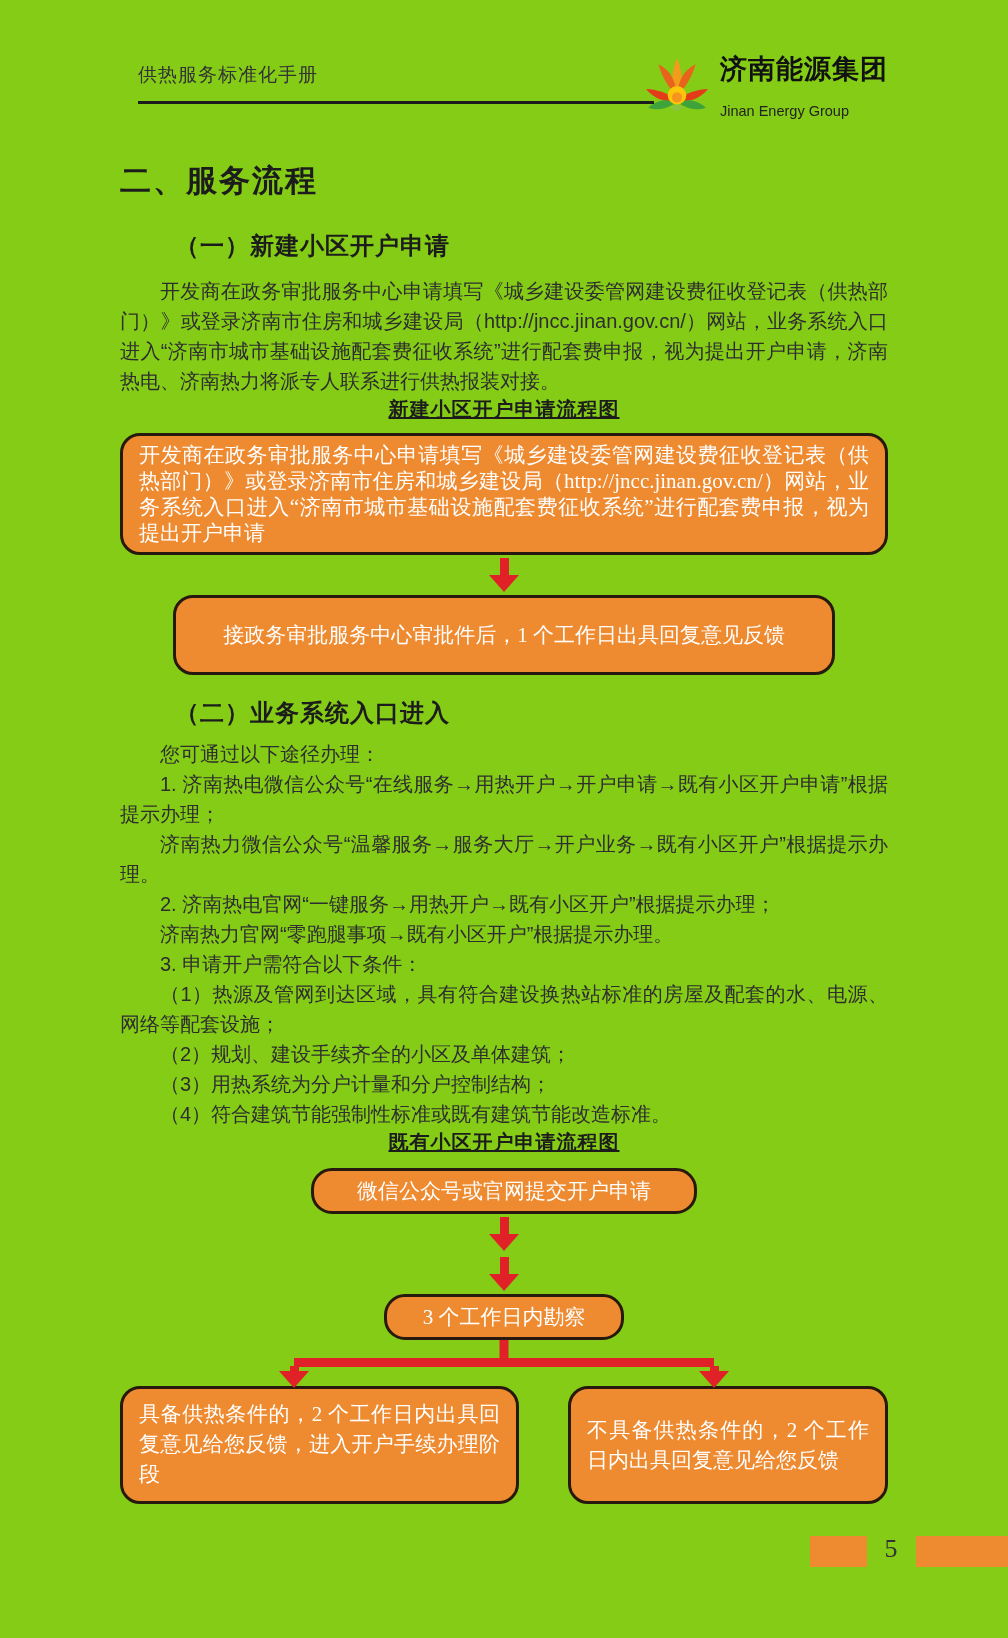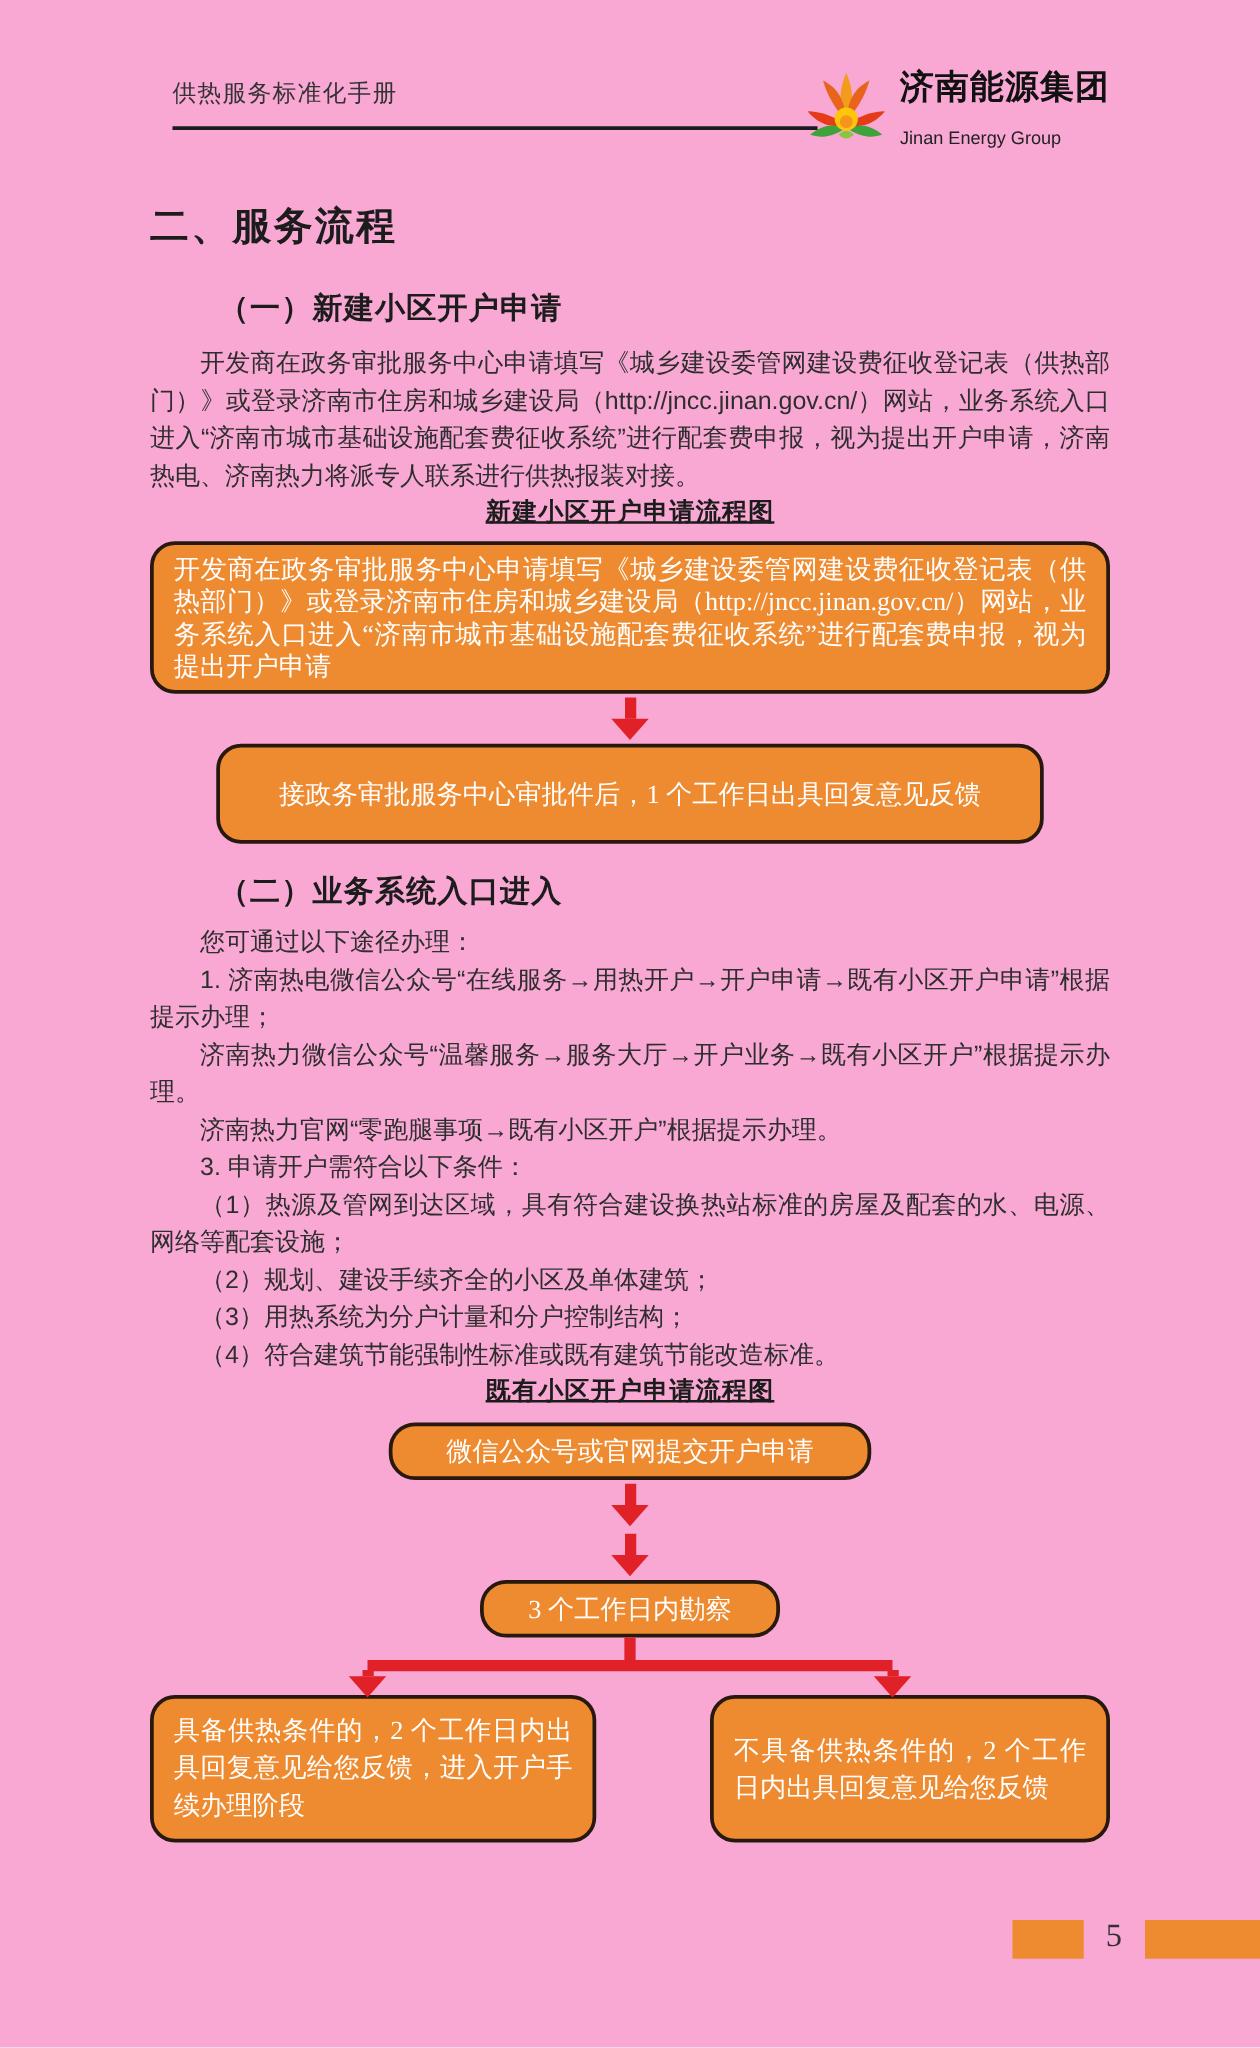--- a/index.html
+++ b/index.html
@@ -1,20 +1,20 @@
 <!DOCTYPE html>
 <html><head>
 <meta charset="utf-8">
 <style>
   * { margin:0; padding:0; box-sizing:border-box; }
   html,body { background:#ffffff; }
   body { font-family:"Liberation Sans","DejaVu Sans",sans-serif; color:#2b2b2b; }
   .page {
     position:relative; width:1008px; height:1638px; margin:0 auto;
-    background:#f9a8d4; outline:1px solid #d9d9d9; overflow:hidden;
+    background:#84cc16; outline:1px solid #d9d9d9; overflow:hidden;
     padding:0 120px;
   }
   
   .header { position:relative; padding-top:62px; display:flex; justify-content:space-between; align-items:flex-start; }
   .doc-title { font-size:19px; color:#333; margin-left:18px; letter-spacing:1px; }
   .header-rule { position:absolute; left:18px; top:101px; width:516px; height:3px; background:#1c1c1c; }
   .brand { display:flex; align-items:center; gap:10px; margin-top:-8px; }
   .brand-logo { width:66px; height:62px; }
   .brand-text { display:flex; flex-direction:column;gap:18px; }
   .brand-cn { font-size:27px; font-weight:bold; color:#111; letter-spacing:1px; line-height:30px; }
@@ -50,21 +50,21 @@
   .branch .stem { position:absolute; left:50%; transform:translateX(-50%); top:0; width:9px; height:20px; background:#e02128; }
   .branch .bar { position:absolute; left:0; right:0; top:18px; height:9px; background:#e02128; }
   .end-arrow { position:absolute; top:26px; width:30px; }
   .end-arrow.ea-left { left:-15px; }
   .end-arrow.ea-right { right:-15px; }
   .end-arrow .s { width:9px; height:5px; background:#e02128; margin:0 auto; }
   .end-arrow .t { width:0; height:0; border-left:15px solid transparent; border-right:15px solid transparent; border-top:17px solid #e02128; }
   
   .branch-row { display:flex; justify-content:space-between; width:100%; margin-top:0; }
   .b-box { border-radius:20px; padding:10px 16px; line-height:30px; min-height:118px; }
-  .b-left { width:357px; text-align:justify; }
+  .b-left { width:399px; text-align:justify; }
   .b-right { width:320px; display:flex; align-items:center; text-align:justify;margin-left:12px; }
   
   .footer-rect { position:absolute; background:#ee8a2f; height:31px; top:1536px; }
   .fr-left { left:810px; width:57px; }
   .fr-right { left:916px; width:92px; }
   .footer-num {
     position:absolute; left:868px; top:1534px; width:46px; text-align:center;
     font-family:"Liberation Serif","DejaVu Serif",serif; font-size:26px; color:#333;
   }
 </style>
@@ -113,20 +113,21 @@
   </div>
 
   <div class="obox f1-box2">接政务审批服务中心审批件后，1 个工作日出具回复意见反馈</div>
 
   <div class="h2 h2-b">（二）业务系统入口进入</div>
 
   <div class="pars">
     <p class="par">您可通过以下途径办理：</p>
     <p class="par">1. 济南热电微信公众号“在线服务→用热开户→开户申请→既有小区开户申请”根据提示办理；</p>
     <p class="par">济南热力微信公众号“温馨服务→服务大厅→开户业务→既有小区开户”根据提示办理。</p>
+    <p class="par">2. 济南热电官网“一键服务→用热开户→既有小区开户”根据提示办理；</p>
     <p class="par">济南热力官网“零跑腿事项→既有小区开户”根据提示办理。</p>
     <p class="par">3. 申请开户需符合以下条件：</p>
     <p class="par">（1）热源及管网到达区域，具有符合建设换热站标准的房屋及配套的水、电源、网络等配套设施；</p>
     <p class="par">（2）规划、建设手续齐全的小区及单体建筑；</p>
     <p class="par">（3）用热系统为分户计量和分户控制结构；</p>
     <p class="par">（4）符合建筑节能强制性标准或既有建筑节能改造标准。</p>
   </div>
 
   <div class="flow-title">既有小区开户申请流程图</div>
 

